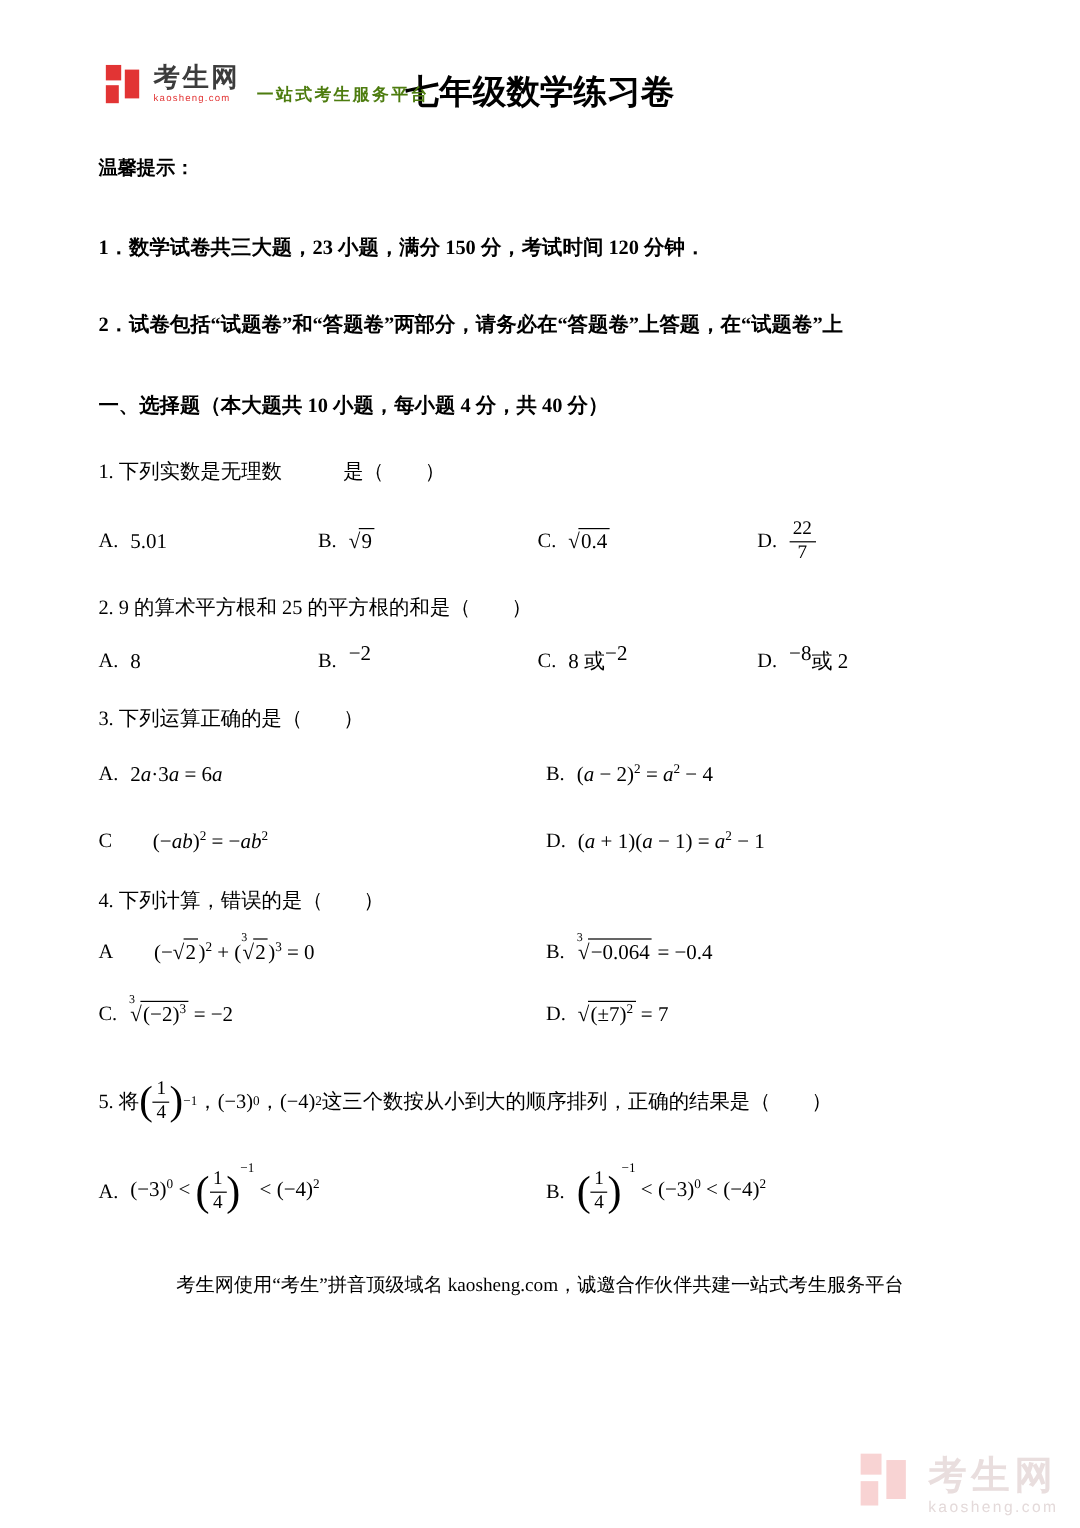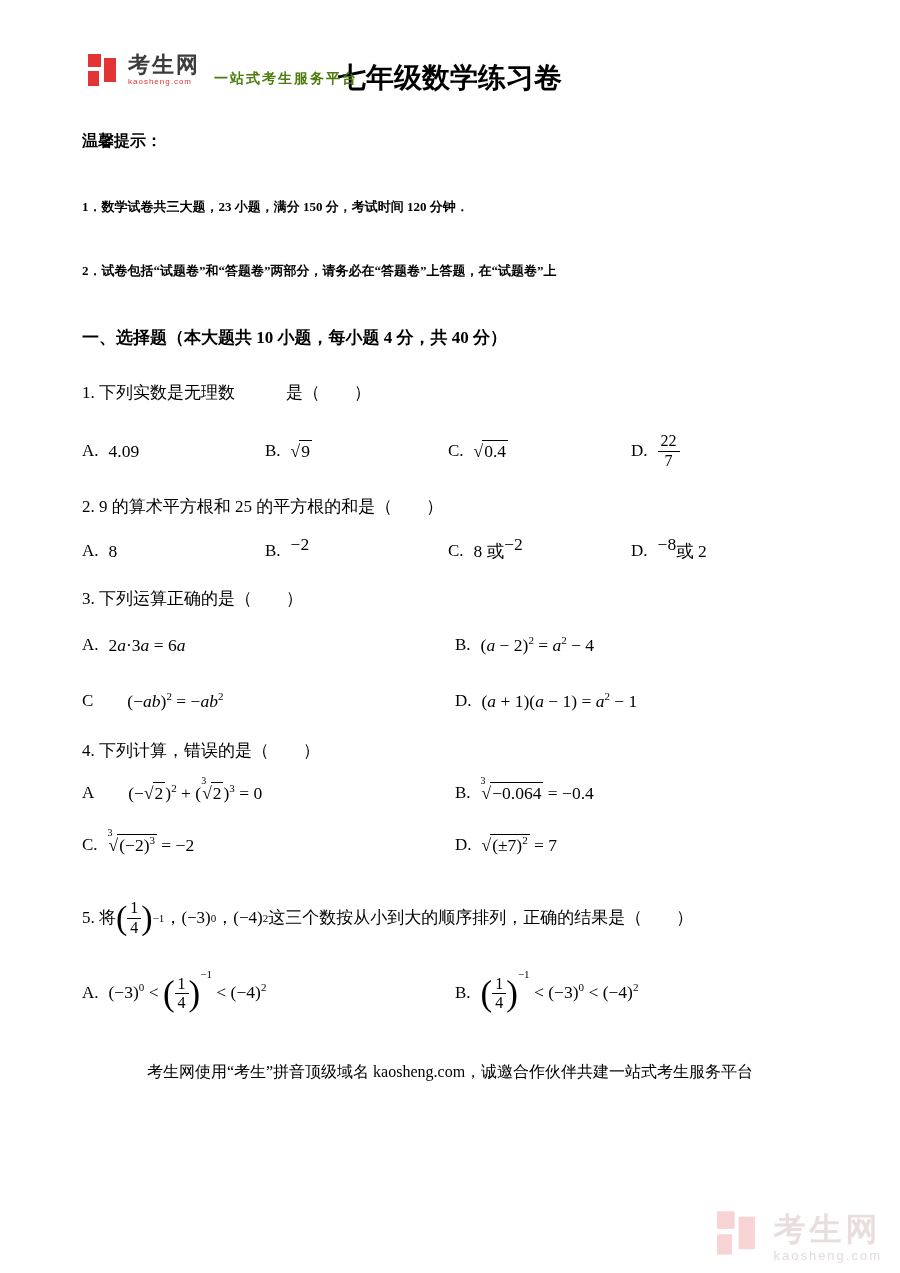--- a/index.html
+++ b/index.html
@@ -14,21 +14,21 @@
   .logo-row { position:absolute; top:54px; left:88px; display:flex; align-items:flex-start; }
   .logo-mark { width:34px; height:38px; margin-right:6px; }
   .logo-textcol { display:flex; flex-direction:column; line-height:1; }
   .logo-name { font-family:"Liberation Sans", sans-serif; font-weight:bold; font-size:22px; color:#3c3c3c; letter-spacing:2px; }
   .logo-domain { font-family:"Liberation Sans", sans-serif; font-size:8px; color:#e23434; letter-spacing:1px; margin-top:2px; }
   .logo-slogan { font-family:"Liberation Sans", sans-serif; font-weight:bold; font-size:14px; color:#4d7c0f; margin:16px 0 0 14px; letter-spacing:2px; }
 
   
   .doc-title { text-align:center; font-size:28px; font-weight:bold; padding-top:58px; line-height:40px; }
   .notice-heading { font-size:16px; font-weight:bold; margin-top:30px; line-height:26px; }
-  .notice-line { font-size:13px; font-weight:bold; line-height:26px; }
+  .notice-line { font-size:17px; font-weight:bold; line-height:26px; }
   .nl1 { margin-top:40px; }
   .nl2 { margin-top:38px; }
   .nl3 { margin-top:38px; }
   .section-heading { font-size:17px; font-weight:bold; margin-top:40px; line-height:27px; }
 
   .stem { font-size:17px; line-height:24px; }
   .q1s { margin-top:30px; }
   .q2s { margin-top:12px; }
   .q3s { margin-top:16px; }
   .q4s { margin-top:16px; }
@@ -93,21 +93,21 @@
   <div class="notice-heading">温馨提示：</div>
   <div class="notice-line nl1">1．数学试卷共三大题，23 小题，满分 150 分，考试时间 120 分钟．</div>
   <div class="notice-line nl2">2．试卷包括“试题卷”和“答题卷”两部分，请务必在“答题卷”上答题，在“试题卷”上</div>
 
   <div class="section-heading">一、选择题（本大题共 10 小题，每小题 4 分，共 40 分）</div>
 
   <div class="stem q1s">1. 下列实数是无理数　　　是（　　）</div>
   <div class="opts-4 q1o">
     <div class="opt">
       <span class="olab">A.</span>
-      <span class="omath">4.09</span>
+      <span class="omath">5.01</span>
     </div>
     <div class="opt">
       <span class="olab">B.</span>
       <span class="omath"><span class="sqrt"><span class="rs">√</span><span class="rb">9</span></span></span>
     </div>
     <div class="opt">
       <span class="olab">C.</span>
       <span class="omath"><span class="sqrt"><span class="rs">√</span><span class="rb">0.4</span></span></span>
     </div>
     <div class="opt">

